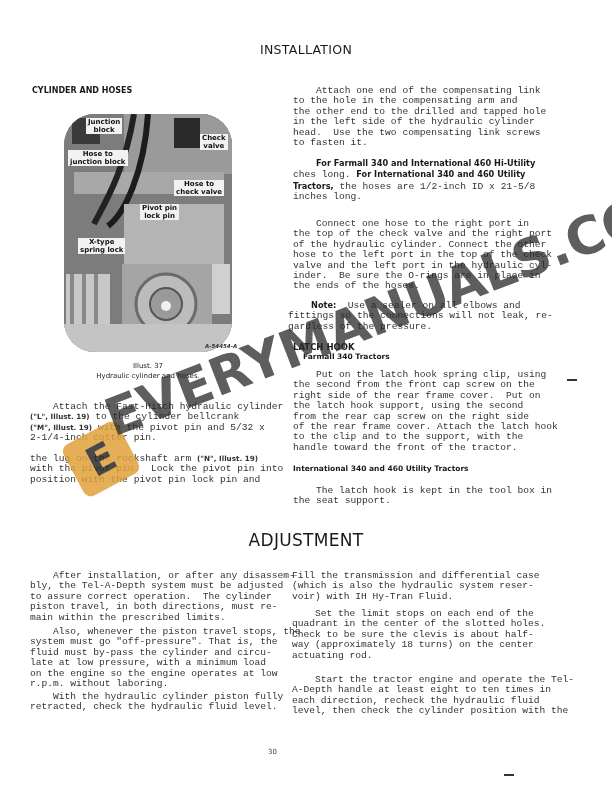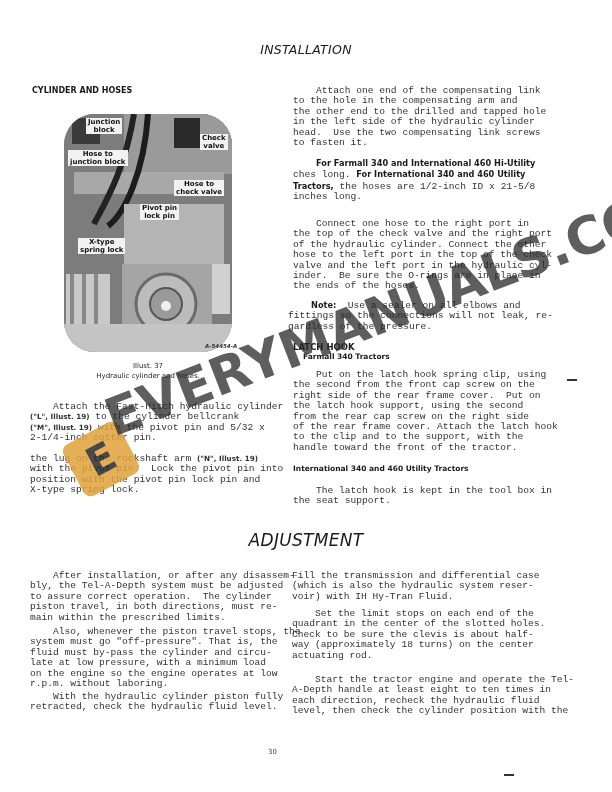--- a/index.html
+++ b/index.html
@@ -1,19 +1,19 @@
 <!DOCTYPE html>
 <html><head>
   <meta charset="utf-8">
   <style>
     html, body { margin: 0; padding: 0; background: #ffffff; }
     body { width: 612px; height: 792px; position: relative; overflow: hidden; color: #2a2a2a; }
     .abs { position: absolute; }
     .sans { font-family: "DejaVu Sans", sans-serif; }
-    .section-title { font-family: "DejaVu Sans", sans-serif; font-weight: normal; color: #1a1a1a; letter-spacing: 0.3px; font-style: italic; }
+    .section-title { font-family: "DejaVu Sans", sans-serif; font-weight: normal; color: #1a1a1a; letter-spacing: 0.3px; }
     .sub-head { font-family: "DejaVu Sans", sans-serif; font-weight: bold; font-size: 8.2px; color: #1a1a1a; }
     .body-text { font-family: "Liberation Mono", "DejaVu Sans Mono", monospace; font-size: 9.6px; line-height: 10.4px; color: #333; white-space: pre; }
     .inline-sans { font-family: "DejaVu Sans", sans-serif; font-weight: bold; font-size: 7.2px; }
     .photo { background: #8a8a8a; overflow: hidden; }
     .photo-label { position: absolute; background: #f2f2f2; color: #111; font-family: "DejaVu Sans", sans-serif; font-weight: bold; font-size: 7px; line-height: 8px; text-align: center; padding: 0 2px; }
     .caption { font-family: "DejaVu Sans", sans-serif; font-size: 7px; text-align: center; color: #222; }
     .watermark { font-family: "DejaVu Sans", sans-serif; font-weight: bold; color: rgba(40,40,40,0.85); white-space: nowrap; transform-origin: left bottom; }
   </style>
 </head>
 <body>
@@ -65,21 +65,20 @@
   <div class="body-text">    Attach the Fast-Hitch hydraulic cylinder</div>
   <div class="body-text"><span class="inline-sans">("L", Illust. 19)</span><span> to the cylinder bellcrank</span></div>
   <div class="body-text"><span class="inline-sans">("M", Illust. 19)</span><span> with the pivot pin and 5/32 x</span></div>
   <div class="body-text">2-1/4-inch cotter pin.</div>
 </div>
 
 <div class="abs" style="left:30px; top:454px;">
   <div class="body-text"><span>the lug on the rockshaft arm </span><span class="inline-sans">("N", Illust. 19)</span></div>
   <div class="body-text">with the pivot pin.  Lock the pivot pin into</div>
   <div class="body-text">position with the pivot pin lock pin and</div>
-  <div class="body-text">X-type spring lock.</div>
 </div>
 
 <div class="abs body-text" style="left:293px; top:86px;">    Attach one end of the compensating link
 to the hole in the compensating arm and
 the other end to the drilled and tapped hole
 in the left side of the hydraulic cylinder
 head.  Use the two compensating link screws
 to fasten it.</div>
 
 <div class="abs" style="left:293px; top:158px;">

